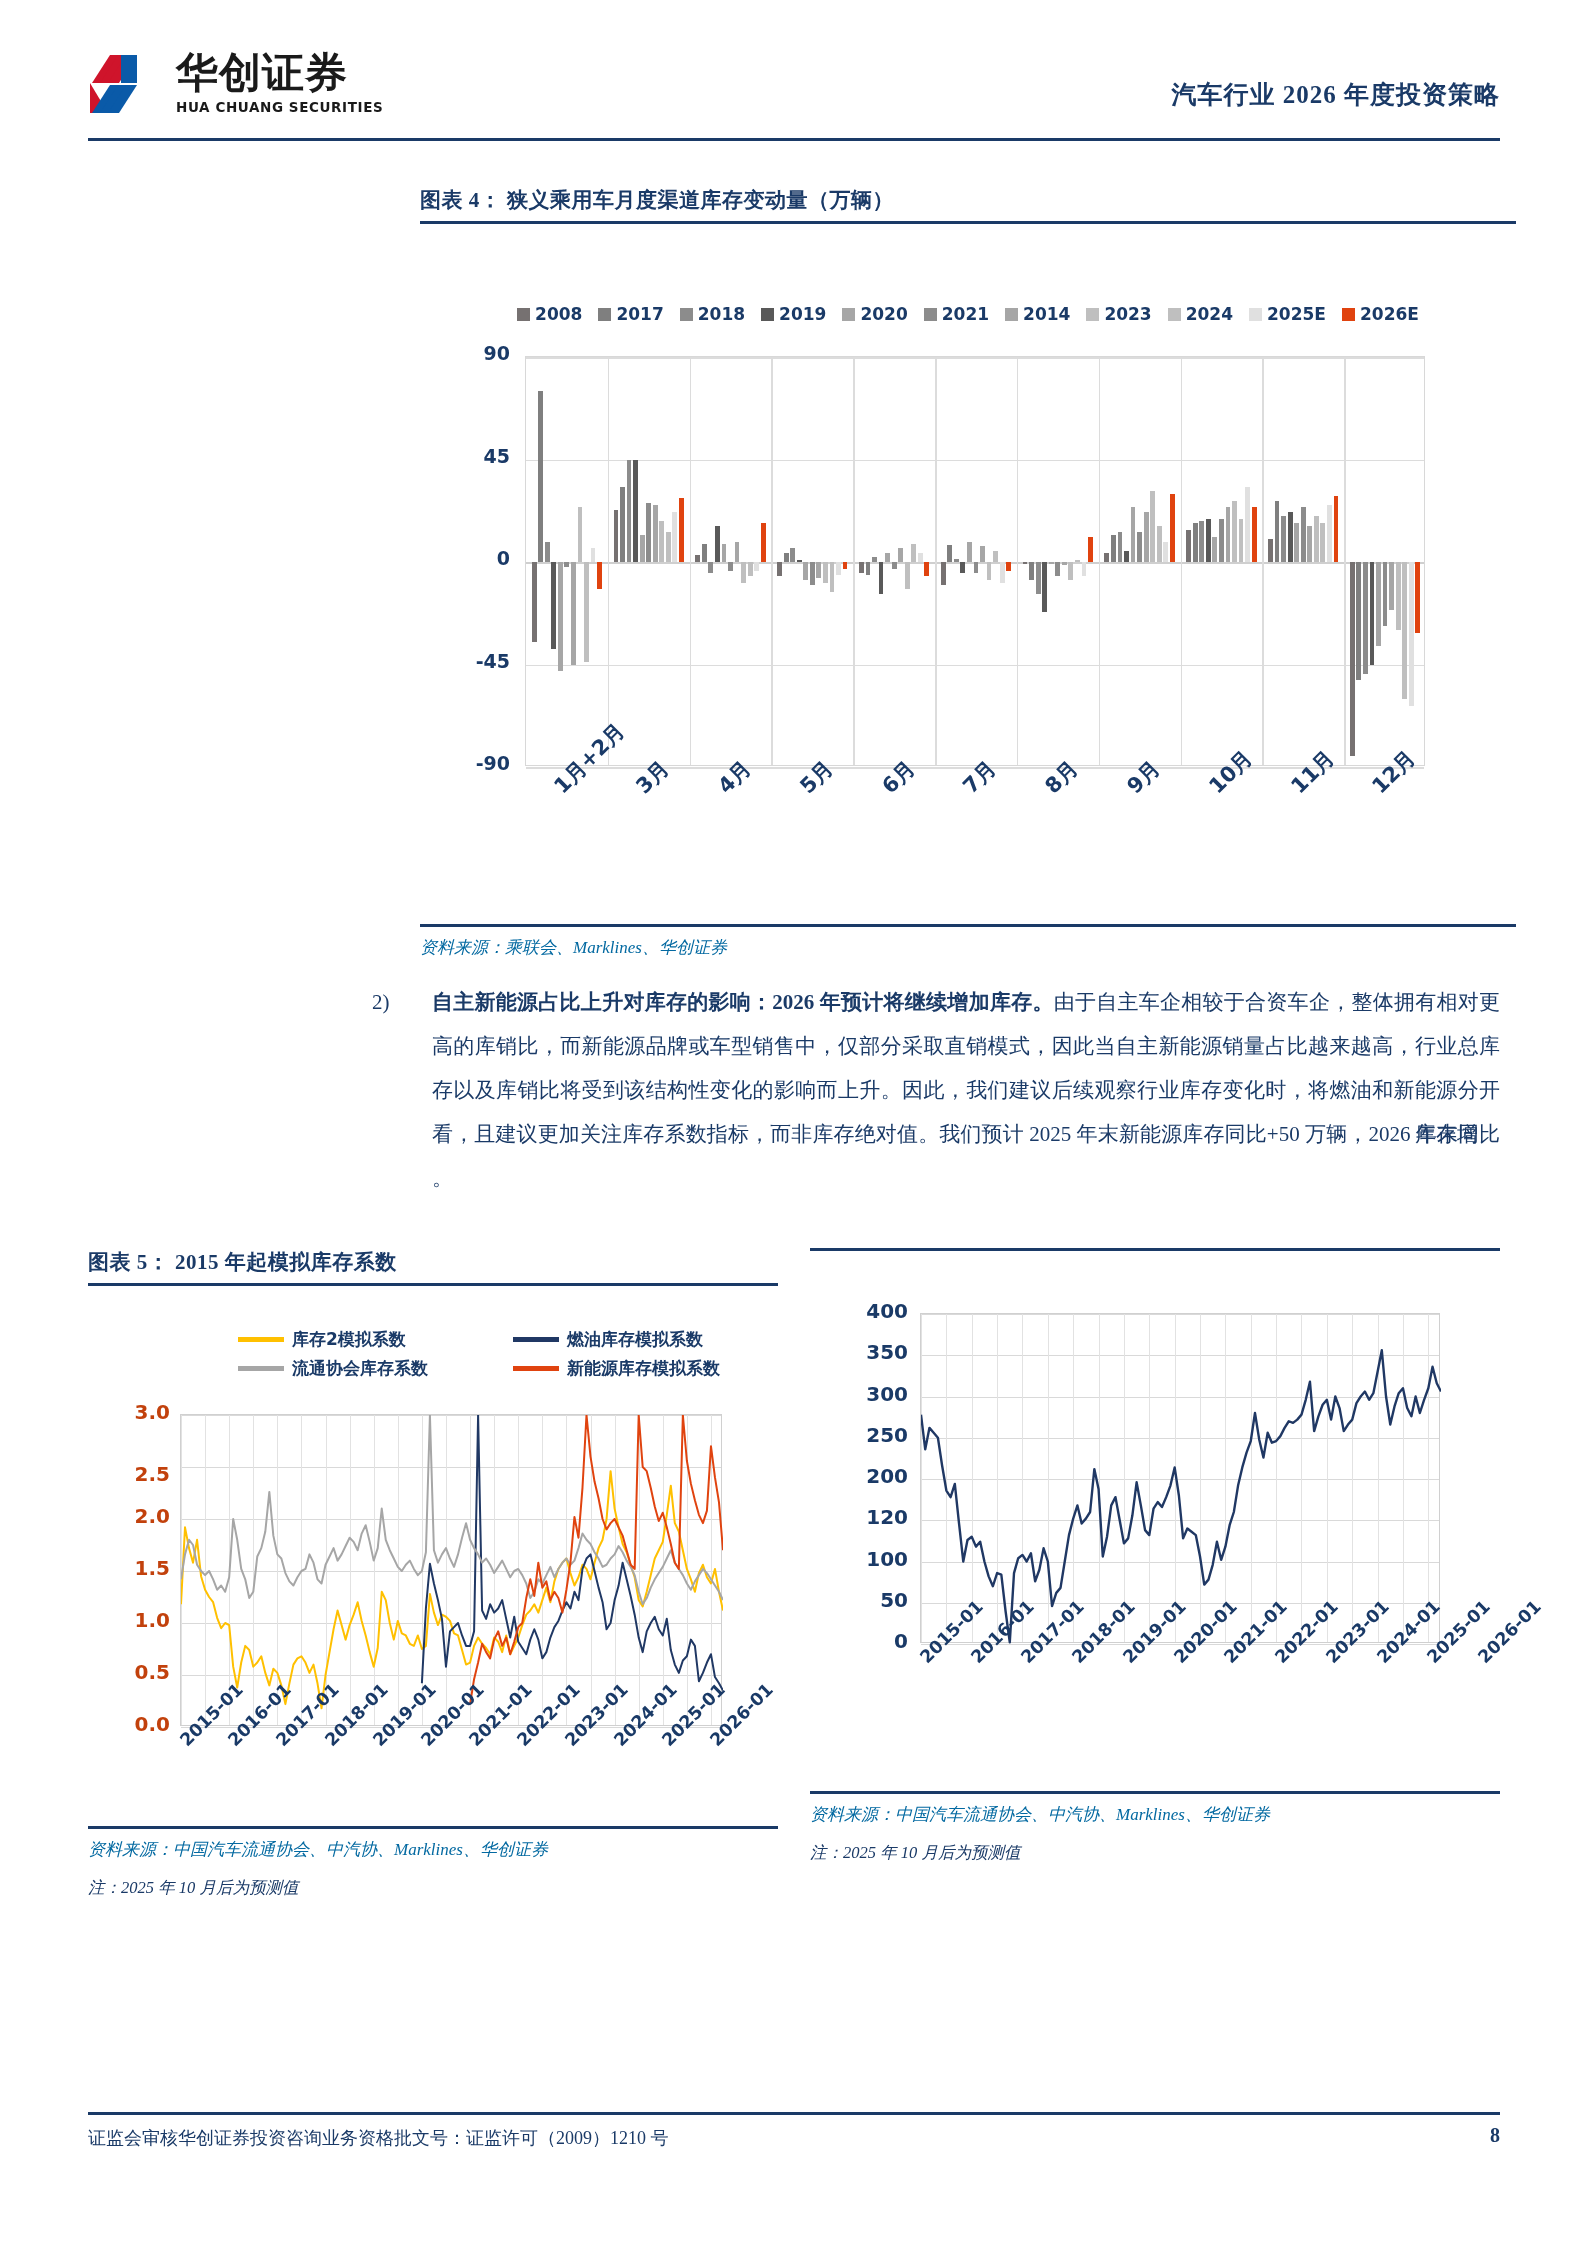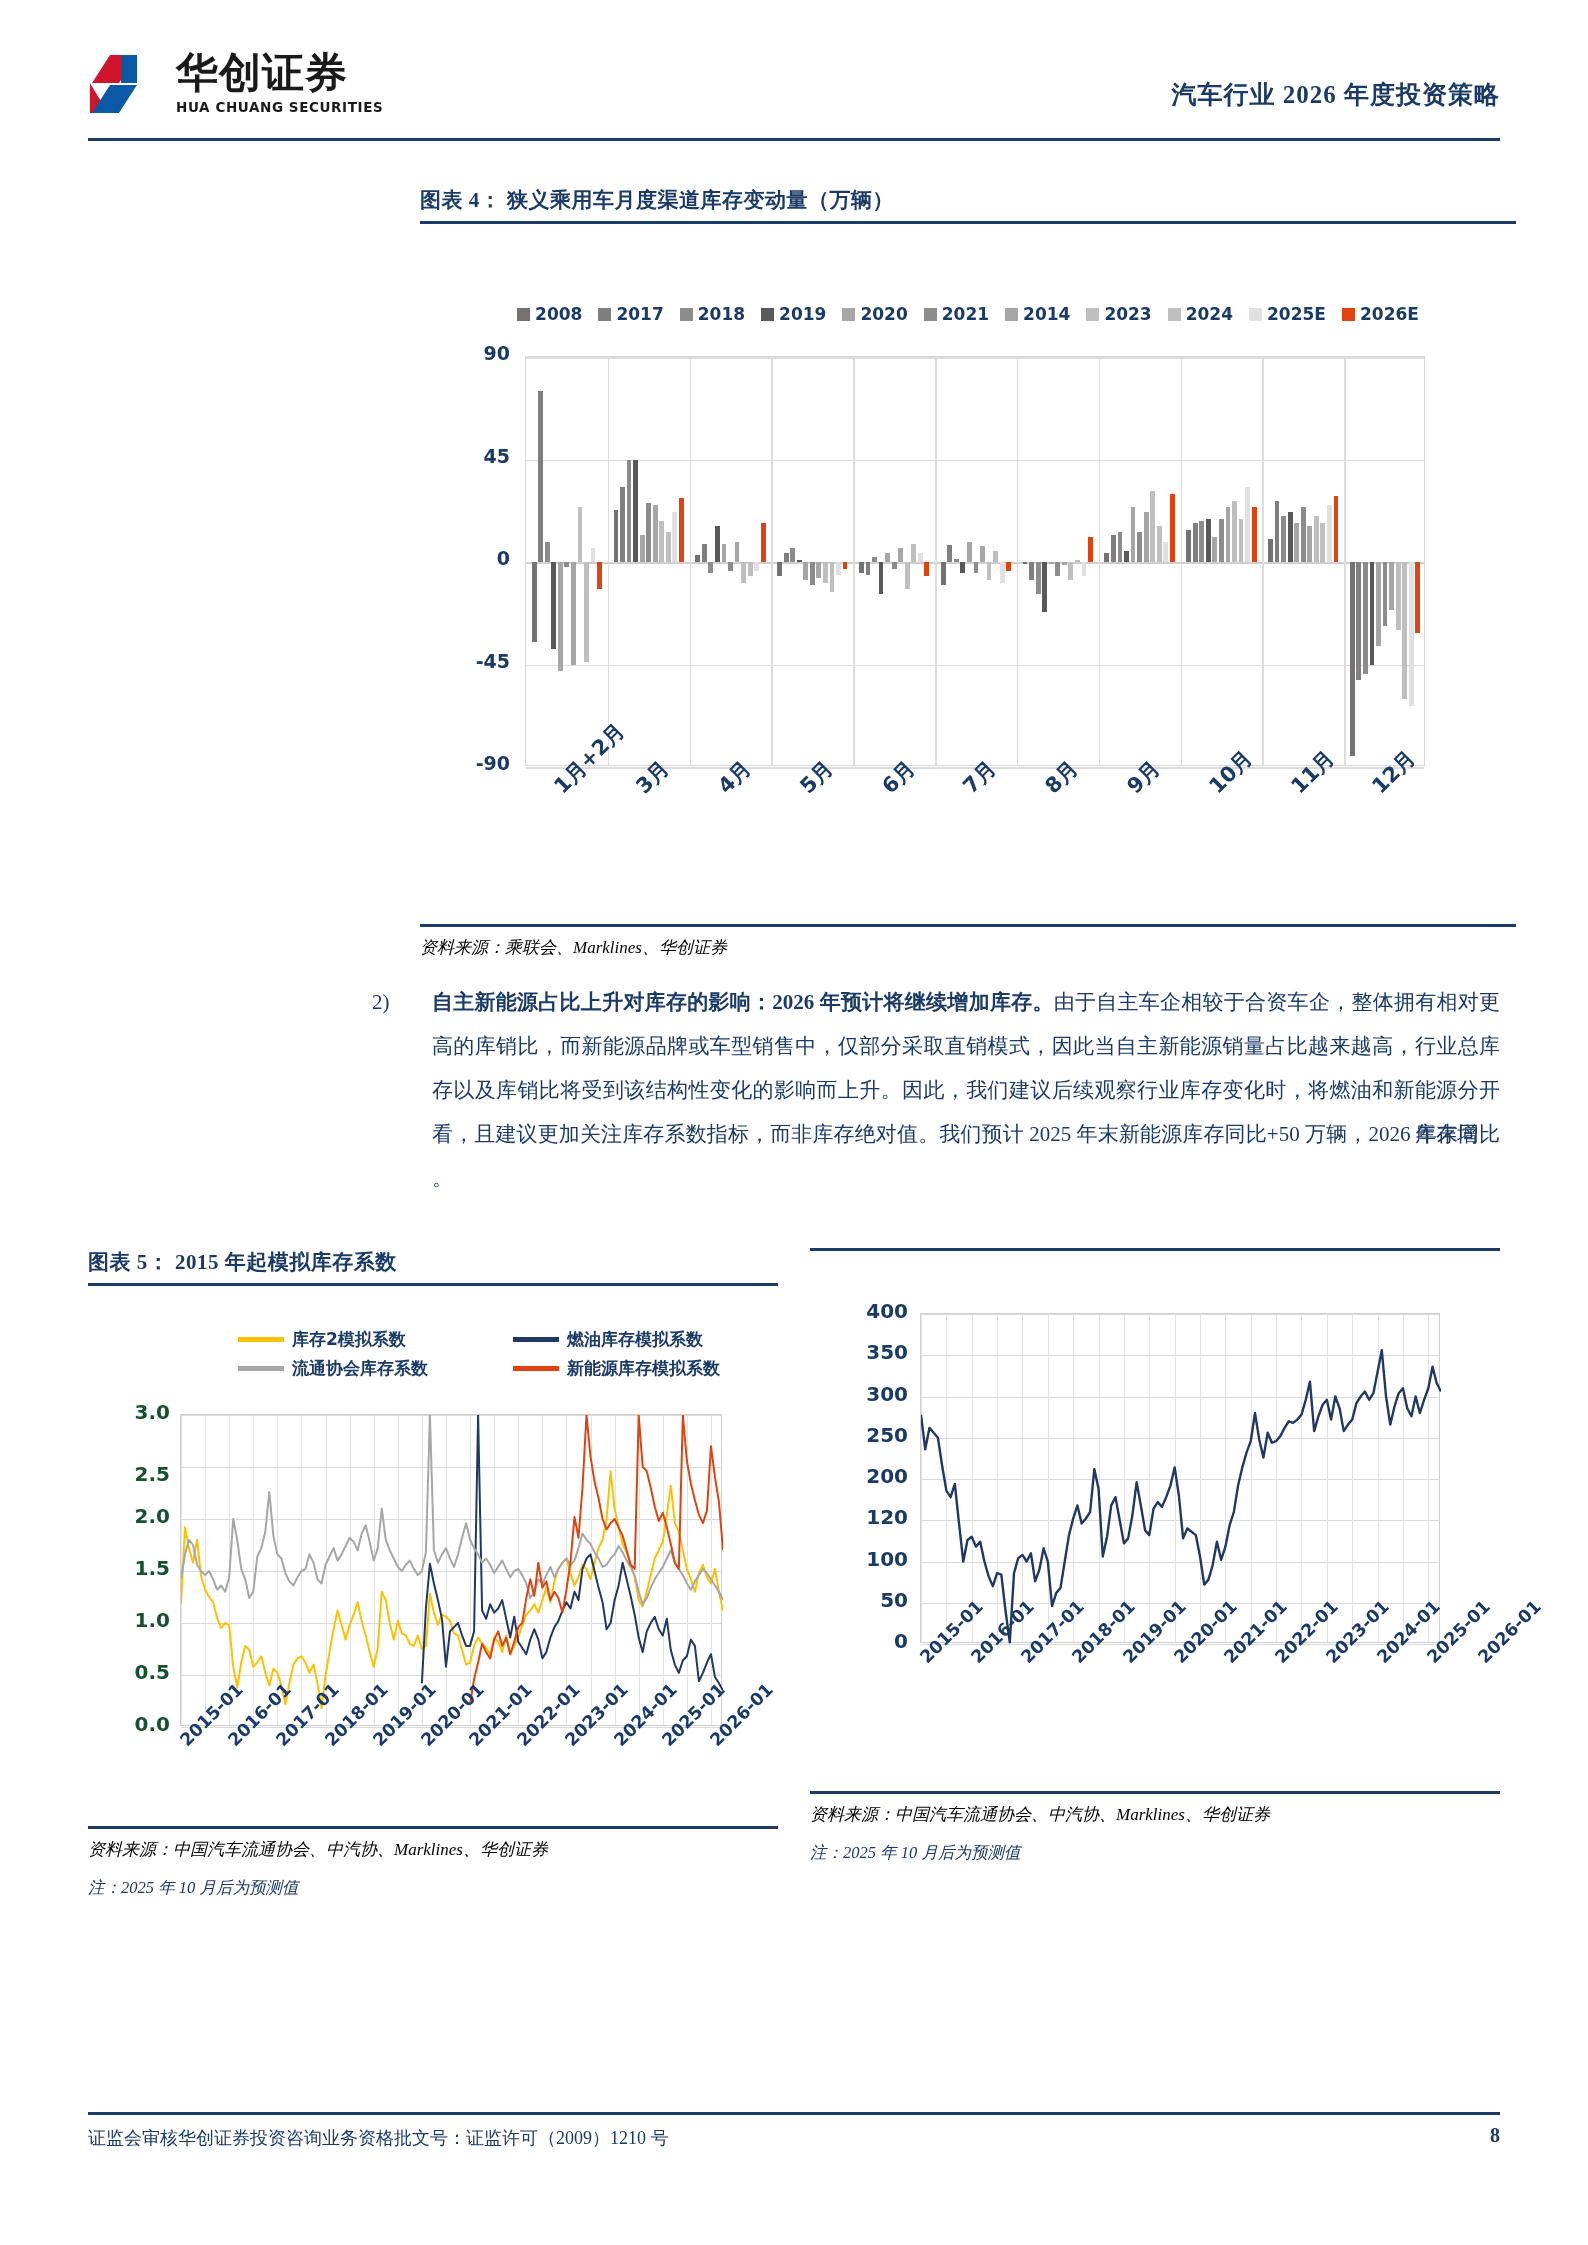--- a/index.html
+++ b/index.html
@@ -71,21 +71,21 @@
 
   .xlab4 {
     position:absolute;
     font-family:"DejaVu Sans", sans-serif; font-weight:bold; font-size:21px; color:#1a3a67;
     transform:rotate(-45deg); transform-origin:left top; white-space:nowrap;
   }
 
   .src-rule { height:2.5px; background:#1a3a67; width:100%; }
   .src-txt {
     font-family:"Liberation Serif", serif; font-style:italic; font-size:17px;
-    color:#000000; padding-top:9px;
+    color:#0369a1; padding-top:9px;
   }
 
   
   .para {
     position:absolute; left:432px; top:980px; width:1068px;
     font-family:"Liberation Serif", serif; font-size:21px; line-height:44px;
     color:#1a3a67; text-align:justify;
   }
   .para-marker { position:absolute; left:-60px; top:0; font-size:21px; }
   .b { font-weight:bold; }
@@ -102,21 +102,21 @@
     display:grid; grid-template-columns: 1fr 1fr; row-gap:6px; column-gap:10px;
     font-family:"DejaVu Sans", sans-serif; font-weight:bold; font-size:17px; color:#1a3a67;
   }
   .leg5-item { display:flex; align-items:center; gap:8px; white-space:nowrap; }
   .leg5-line { width:46px; height:5px; display:inline-block; }
 
   .plot5 { position:absolute; left:92px; top:128px; width:542px; height:312px; }
   .plot5 .hg { position:absolute; left:0; right:0; height:1px; background:#d9d9d9; }
   .plot5 .vg { position:absolute; top:0; bottom:0; width:1px; background:#e2e2e2; }
   .ylab5 { position:absolute; width:74px; text-align:right; left:8px;
-    font-family:"DejaVu Sans", sans-serif; font-weight:bold; font-size:20px; color:#14532d; }
+    font-family:"DejaVu Sans", sans-serif; font-weight:bold; font-size:20px; color:#c2410c; }
 
   .xlab5 {
     position:absolute;
     font-family:"DejaVu Sans", sans-serif; font-weight:bold; font-size:17.5px; color:#1a3a67;
     transform:rotate(-45deg); transform-origin:left top; white-space:nowrap;
   }
 
   .chart6-box { position:relative; width:690px; height:540px; }
   .plot6 { position:absolute; left:110px; top:62px; width:520px; height:330px; }
   .plot6 .hg { position:absolute; left:0; right:0; height:1px; background:#d9d9d9; }

